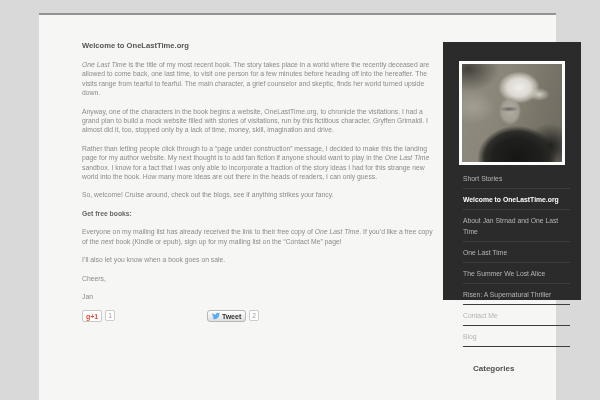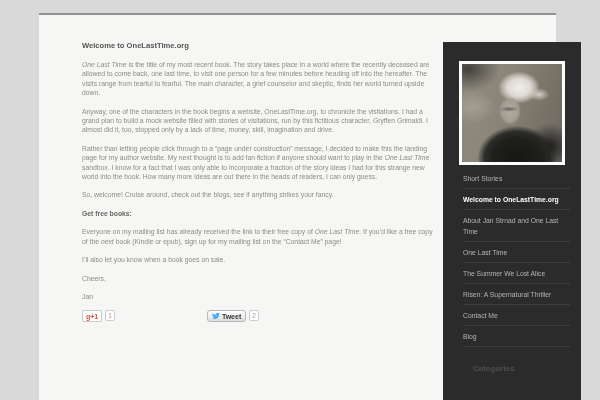--- a/index.html
+++ b/index.html
@@ -36,21 +36,21 @@
     display: inline-flex; align-items: center; justify-content: center; cursor: pointer;
   }
   .tweet-btn {
     height: 12px; padding: 0 4px; background: linear-gradient(#ffffff, #dedede);
     border: 1px solid #b7b7b7; border-radius: 3px; color: #333; font-weight: bold;
     font-size: 7px; display: inline-flex; align-items: center; gap: 2px;
     font-family: inherit; cursor: pointer;
   }
   .tweet-btn svg { width: 8px; height: 8px; fill: #55acee; }
   .sidebar {
-    position: absolute; left: 443px; top: 42px; width: 138px; height: 358px;
+    position: absolute; left: 443px; top: 42px; width: 138px; height: 258px;
     background: #2b2b2b;
   }
   .photo-frame {
     width: 106px; height: 104px; padding: 3px; background: #fcfcfc;
     margin: 19px auto 0 auto;
   }
   .photo {
     width: 100%; height: 100%;
     background:
       radial-gradient(ellipse 14px 4px at 47% 46%, rgba(42,40,36,0.55), transparent 70%),

